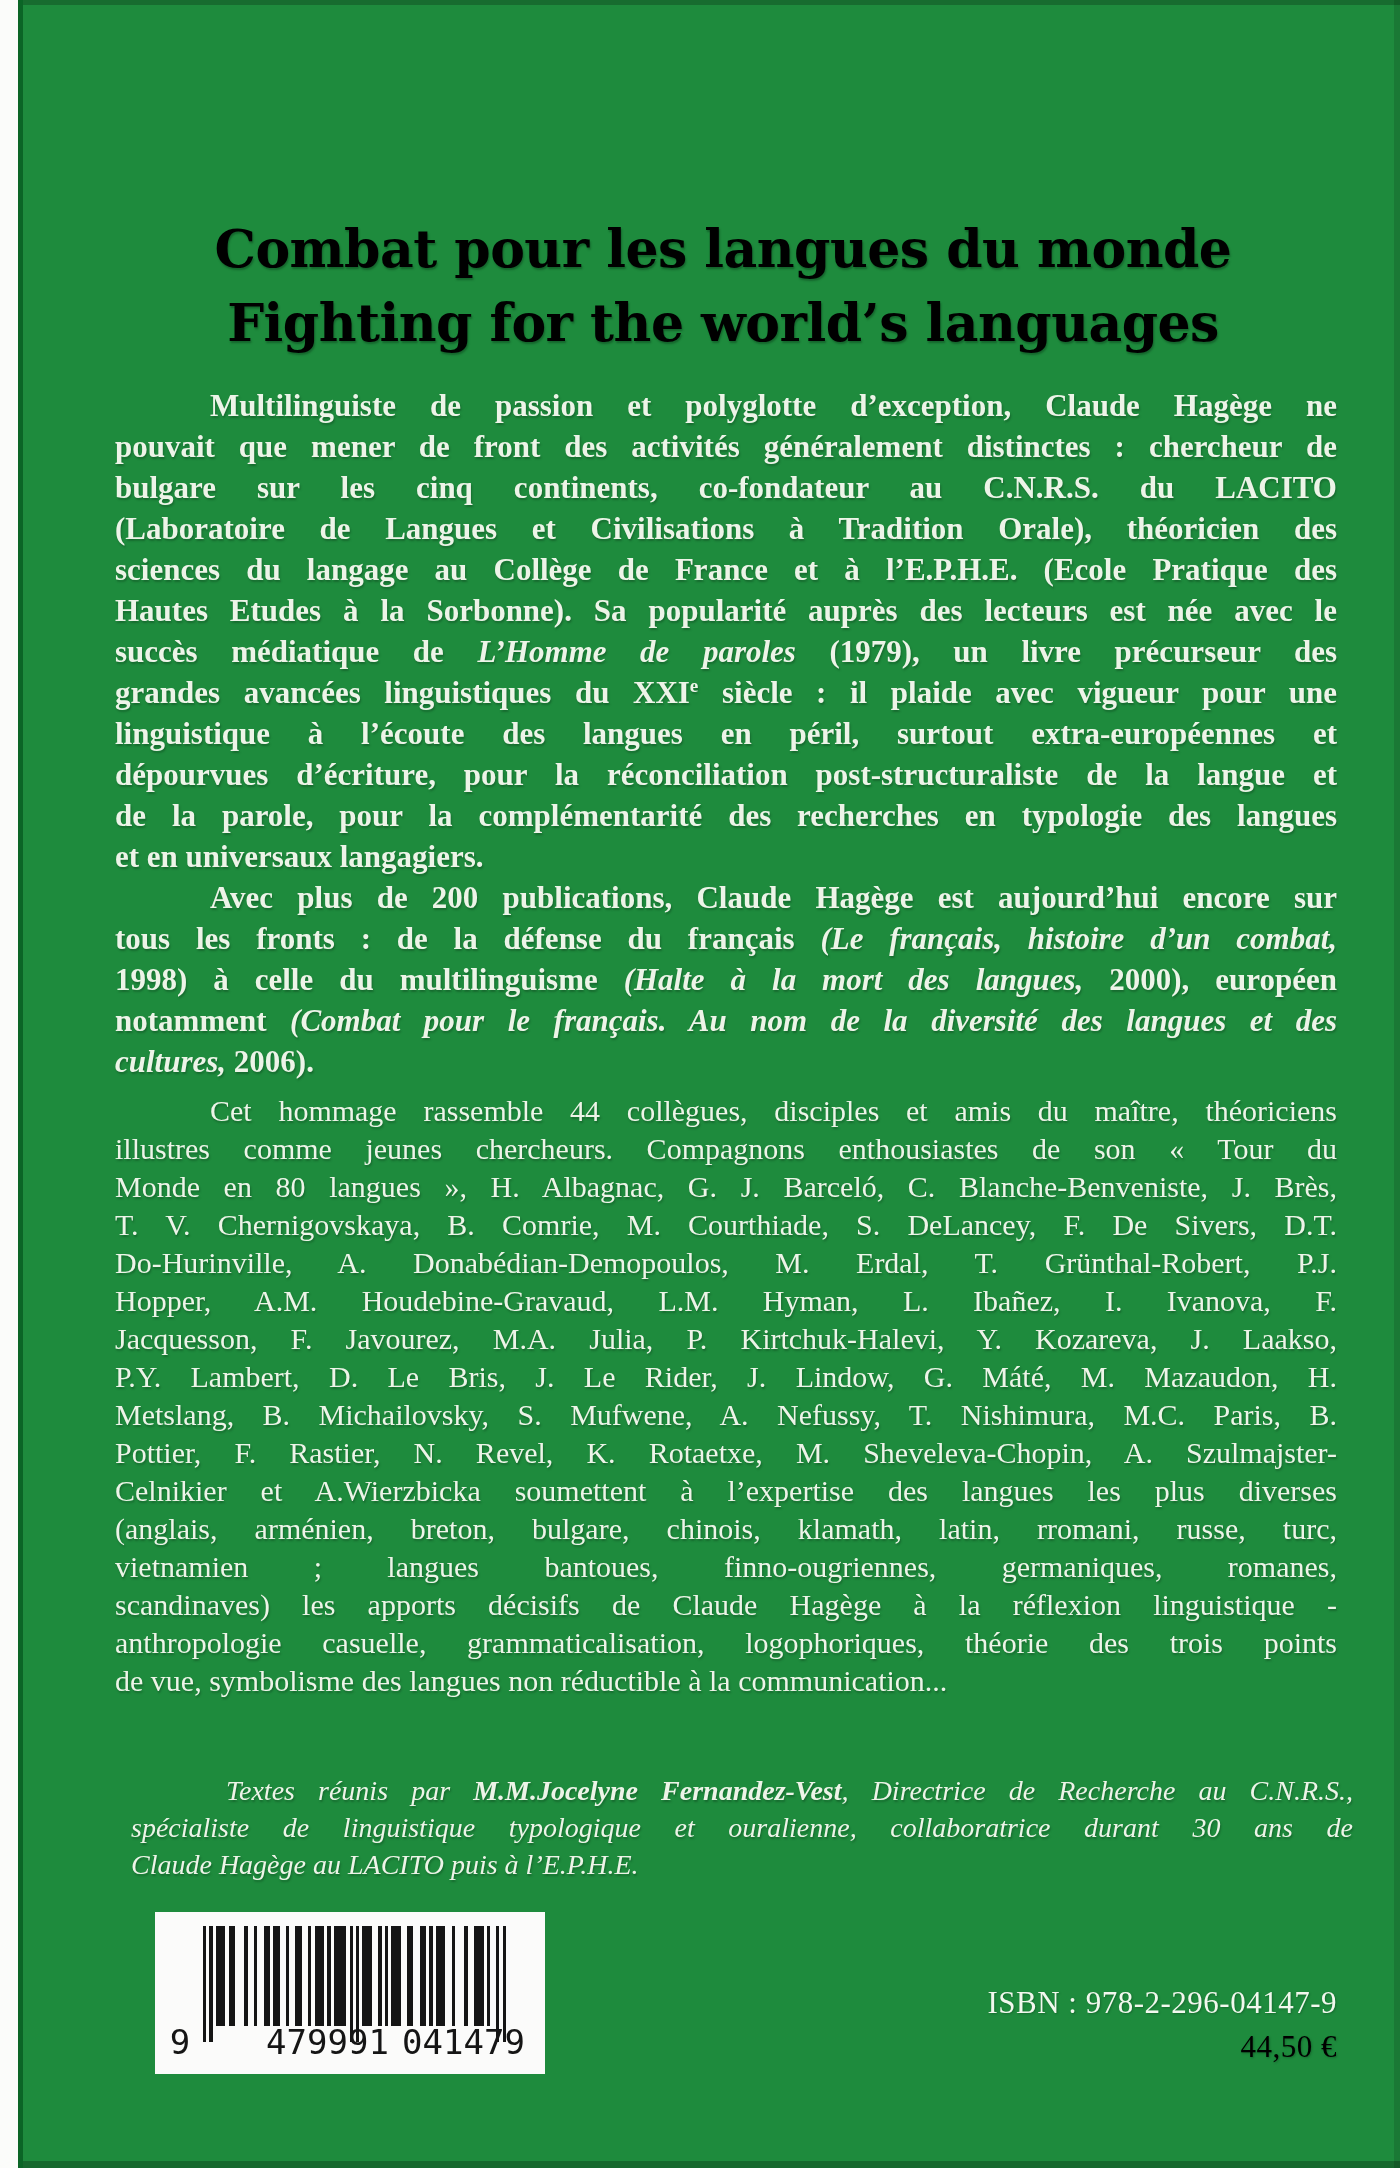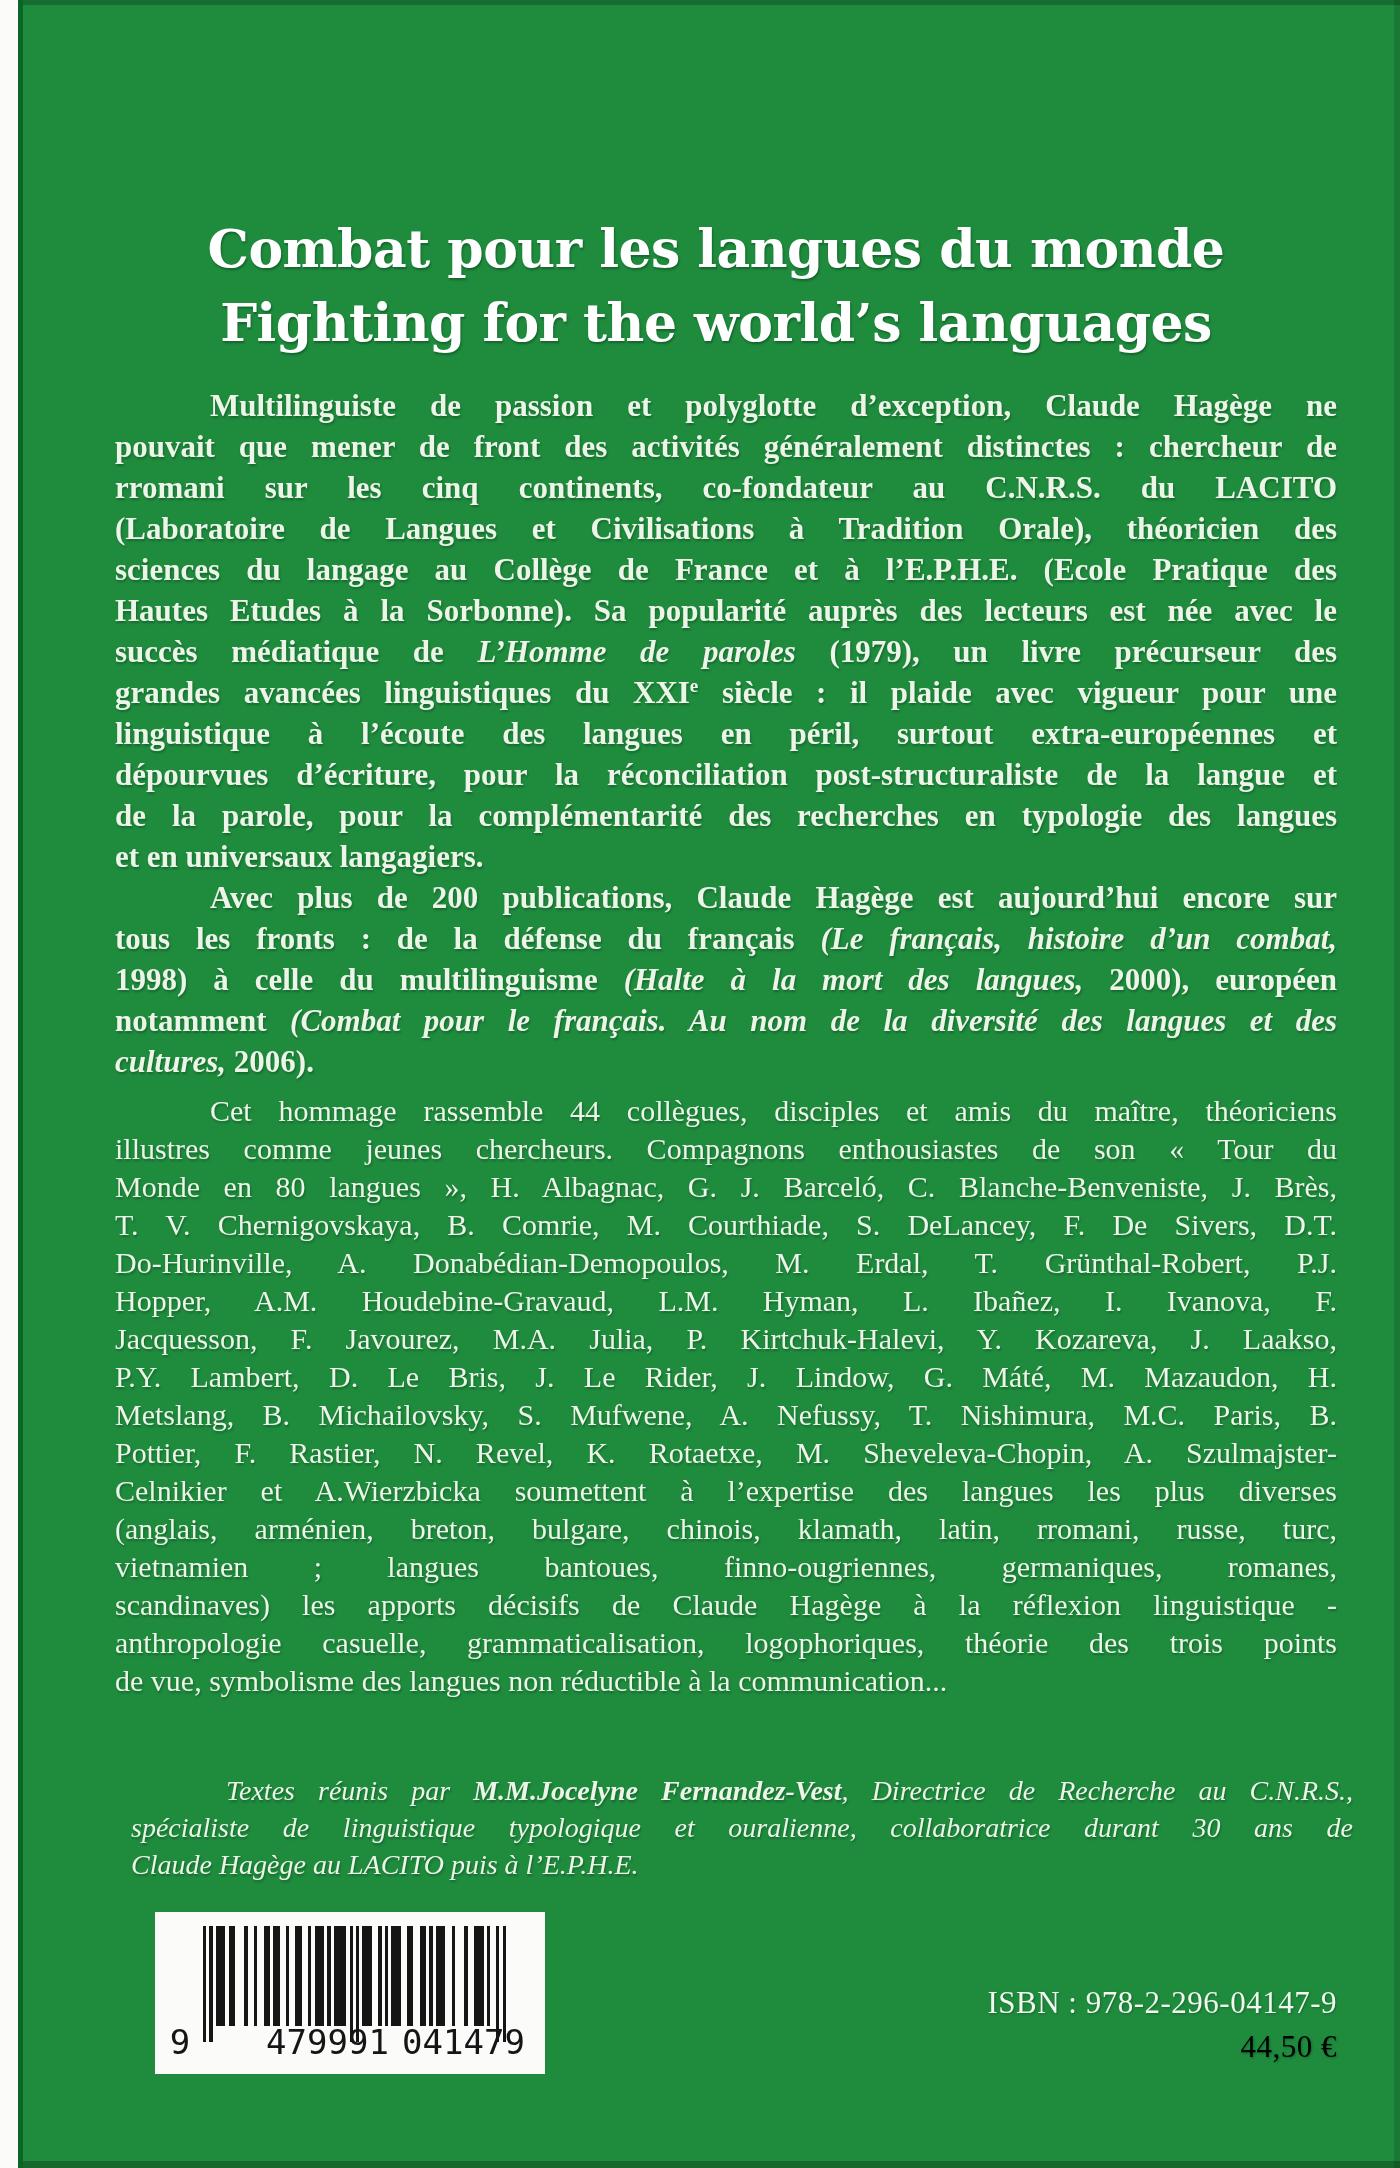--- a/index.html
+++ b/index.html
@@ -12,27 +12,27 @@
     color:#edf4e8;
   }
   
   .edge-left{position:absolute;left:0;top:0;width:18px;height:100%;background:#fbfcfa;}
   .edge-left-line{position:absolute;left:18px;top:0;width:5px;height:100%;background:#0b6526;}
   .edge-top{position:absolute;left:23px;top:0;width:1377px;height:5px;background:rgba(0,0,0,.22);}
   .edge-bottom{position:absolute;left:23px;bottom:0;width:1377px;height:7px;background:rgba(0,0,0,.25);}
   .edge-right{position:absolute;right:0;top:0;width:6px;height:100%;background:rgba(0,0,0,.13);}
 
   .title{
-    position:absolute;left:105px;top:212px;width:1222px;
+    position:absolute;left:112px;top:212px;width:1222px;
     text-align:center;
     font-family:"DejaVu Serif", serif;
     font-weight:bold;
     font-size:52px;line-height:74px;
     letter-spacing:-0.5px;
-    color:#ffffff;
+    color:#000000;
     text-shadow:1px 2px 2px rgba(8,45,20,.40);
   }
 
   .body-block{position:absolute;left:115px;top:385px;width:1222px;}
   .credits-block{position:absolute;left:131px;top:1772px;width:1222px;}
 
   .para{text-shadow:1px 2px 2px rgba(8,45,20,.35);}
   .bold-para{font-weight:bold;font-size:31px;line-height:41px;}
   .reg-para{font-size:30px;line-height:38px;margin-top:10px;}
   .credits-para{font-style:italic;font-size:28px;line-height:37px;}
@@ -77,21 +77,21 @@
 
   <div class="title">
     <div>Combat pour les langues du monde</div>
     <div>Fighting for the world’s languages</div>
   </div>
 
   <div class="body-block" id="body-text">
       <div class="para bold-para">
         <div class="tline indent"><span>Multilinguiste de passion et polyglotte d’exception, Claude Hagège ne</span></div>
         <div class="tline"><span>pouvait que mener de front des activités généralement distinctes : chercheur de</span></div>
-        <div class="tline"><span>rromani sur les cinq continents, co-fondateur au C.N.R.S. du LACITO</span></div>
+        <div class="tline"><span>bulgare sur les cinq continents, co-fondateur au C.N.R.S. du LACITO</span></div>
         <div class="tline"><span>(Laboratoire de Langues et Civilisations à Tradition Orale), théoricien des</span></div>
         <div class="tline"><span>sciences du langage au Collège de France et à l’E.P.H.E. (Ecole Pratique des</span></div>
         <div class="tline"><span>Hautes Etudes à la Sorbonne). Sa popularité auprès des lecteurs est née avec le</span></div>
         <div class="tline"><span>succès médiatique de </span><span class="it">L’Homme de paroles</span><span> (1979), un livre précurseur des</span></div>
         <div class="tline"><span>grandes avancées linguistiques du XXI</span><span class="sup">e</span><span> siècle : il plaide avec vigueur pour une</span></div>
         <div class="tline"><span>linguistique à l’écoute des langues en péril, surtout extra-européennes et</span></div>
         <div class="tline"><span>dépourvues d’écriture, pour la réconciliation post-structuraliste de la langue et</span></div>
         <div class="tline"><span>de la parole, pour la complémentarité des recherches en typologie des langues</span></div>
         <div class="tline last"><span>et en universaux langagiers.</span></div>
       </div>

